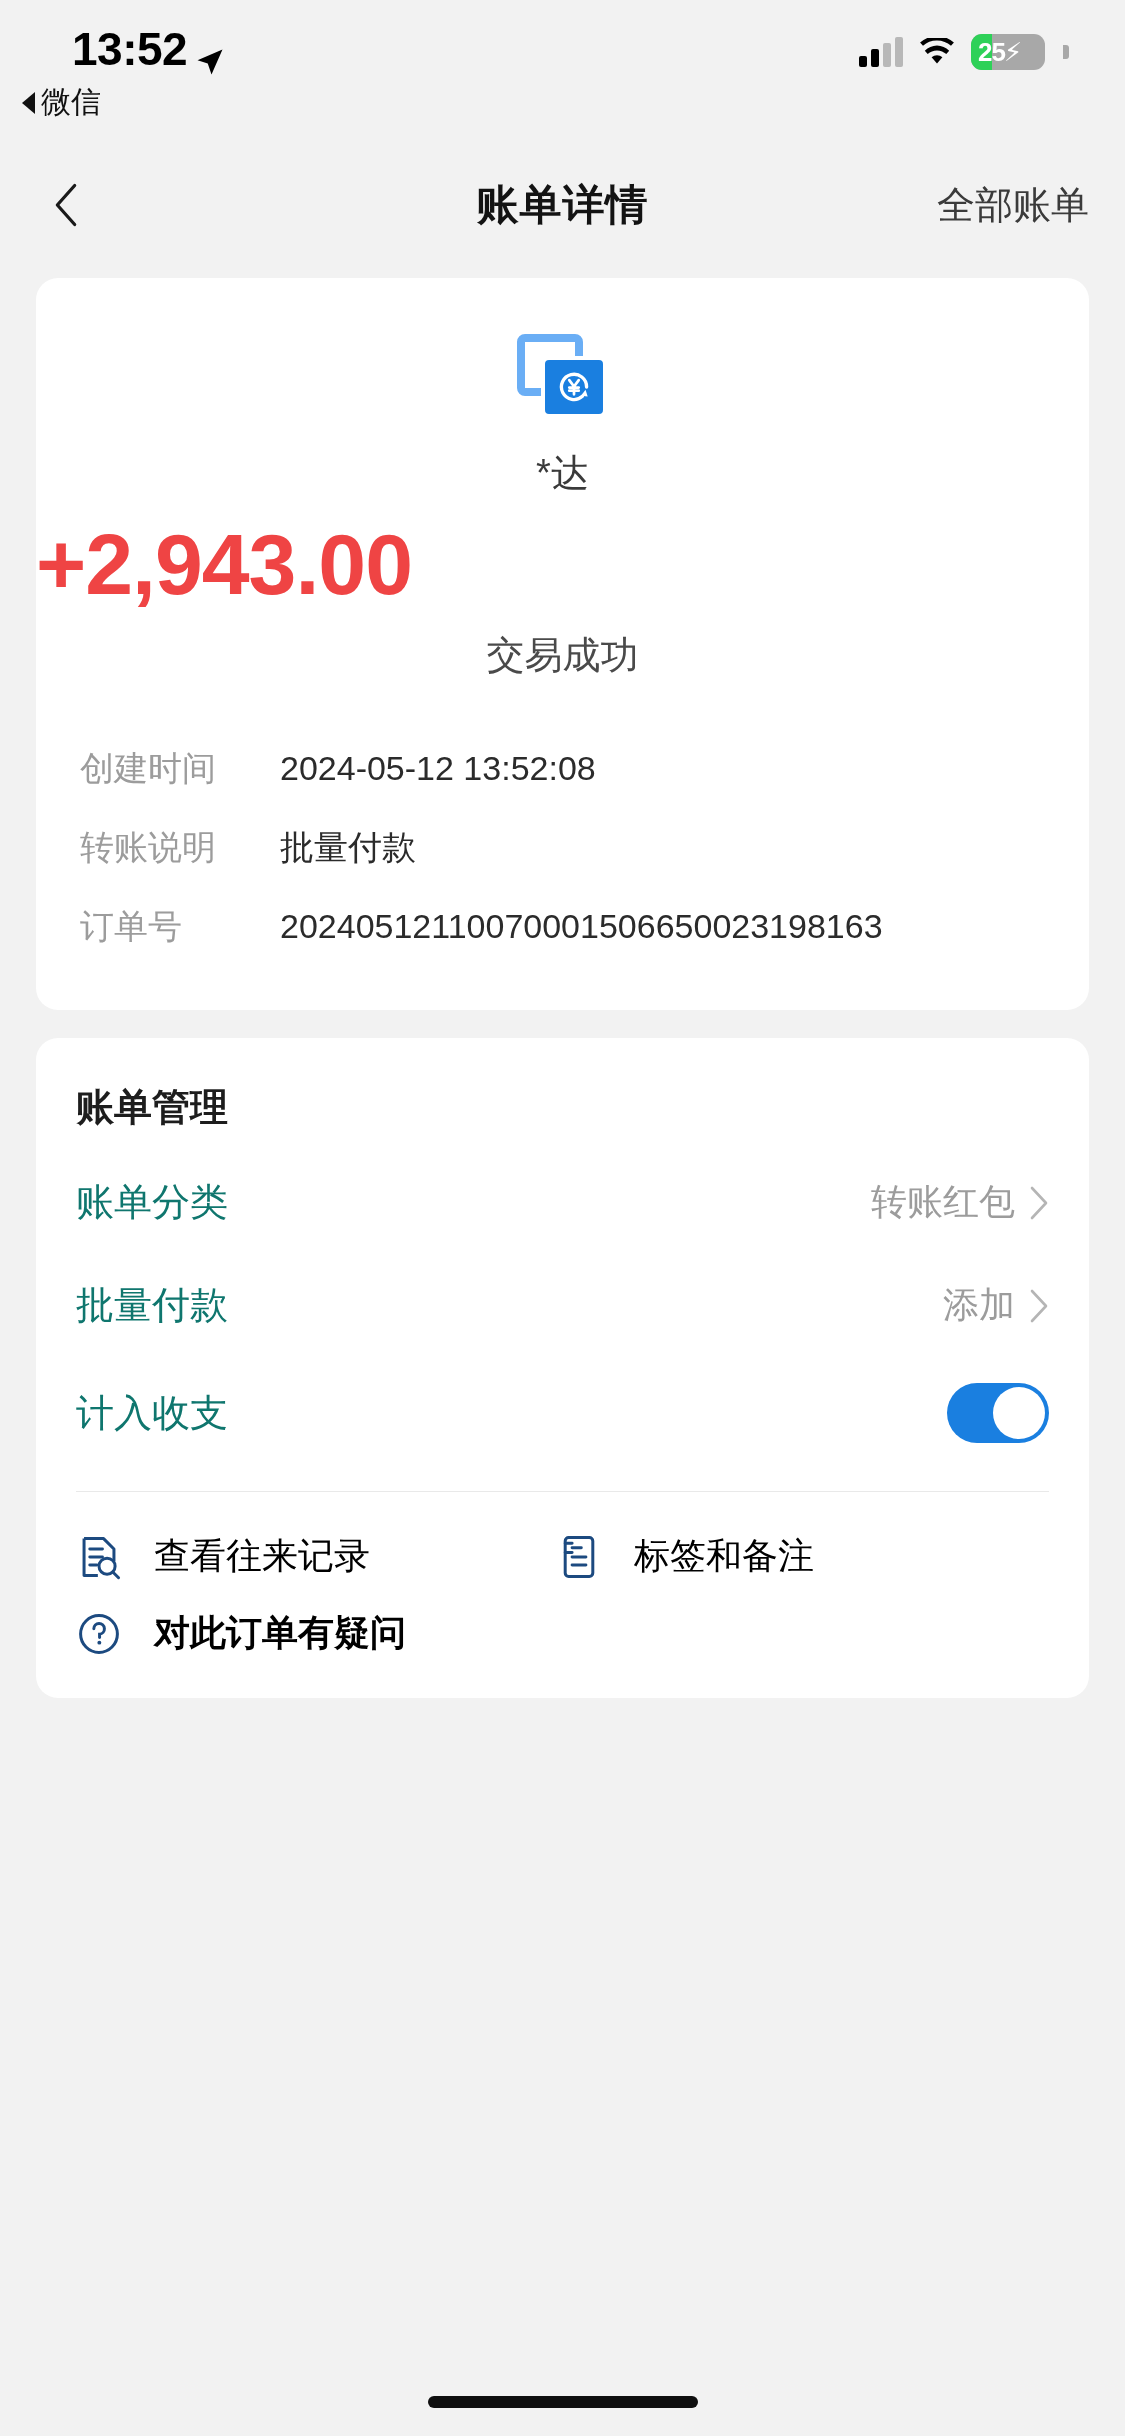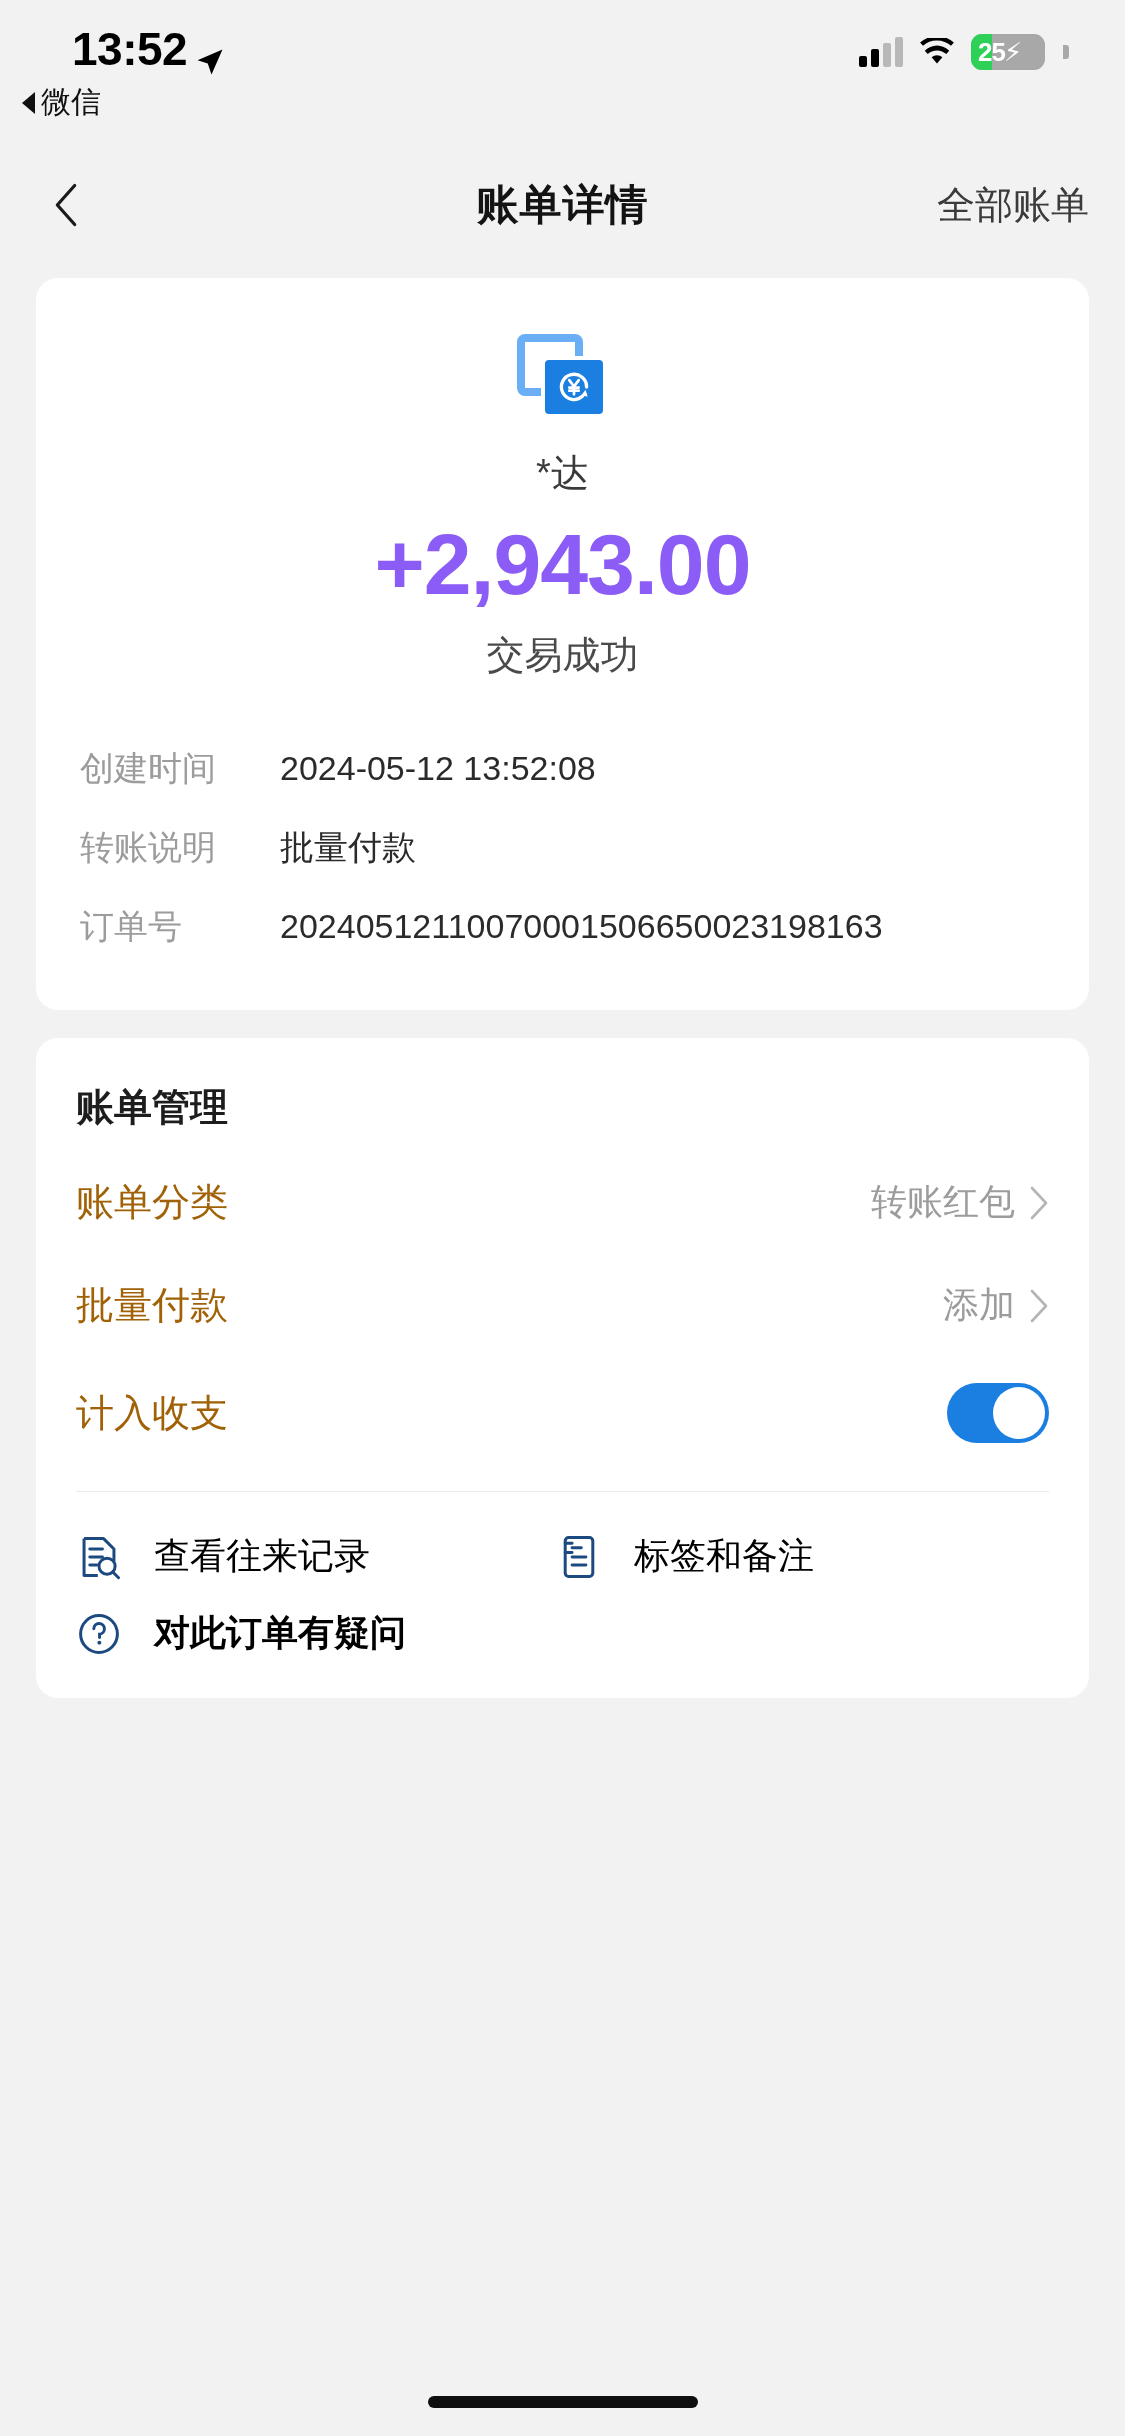--- a/index.html
+++ b/index.html
@@ -122,22 +122,22 @@
     display:flex; align-items:center; justify-content:center;
   }
 
   .payee {
     margin-top:28px;
     text-align:center;
     font-size:38px; color:#3a3a3a;
   }
   .amount {
     margin-top:16px;
-    text-align:center;
-    font-size:86px; font-weight:700; color:#8b5cf6;
+    text-align:left;
+    font-size:86px; font-weight:700; color:#ef4444;
     letter-spacing:-1px;
   }
   .status-text {
     margin-top:16px;
     text-align:center;
     font-size:38px; color:#4a4a4a;
   }
 
   .detail-list { margin-top:48px; padding:0 44px 0 44px; }
   .detail-row {
@@ -162,21 +162,21 @@
   .section-title {
     padding:0 40px;
     font-size:38px; font-weight:700; color:#1d1d1d;
     margin-bottom:18px;
   }
   .manage-row {
     display:flex; align-items:center;
     padding:26px 40px;
     min-height:96px;
   }
-  .manage-label { font-size:38px; color:#a16207; flex:1; }
+  .manage-label { font-size:38px; color:#0f766e; flex:1; }
   .manage-value {
     font-size:36px; color:#9c9c9c;
     margin-right:14px;
   }
   .chev-right { width:20px; height:34px; flex:0 0 20px; }
 
   .switch {
     width:102px; height:60px;
     border-radius:30px;
     background:#1a7fe0;

